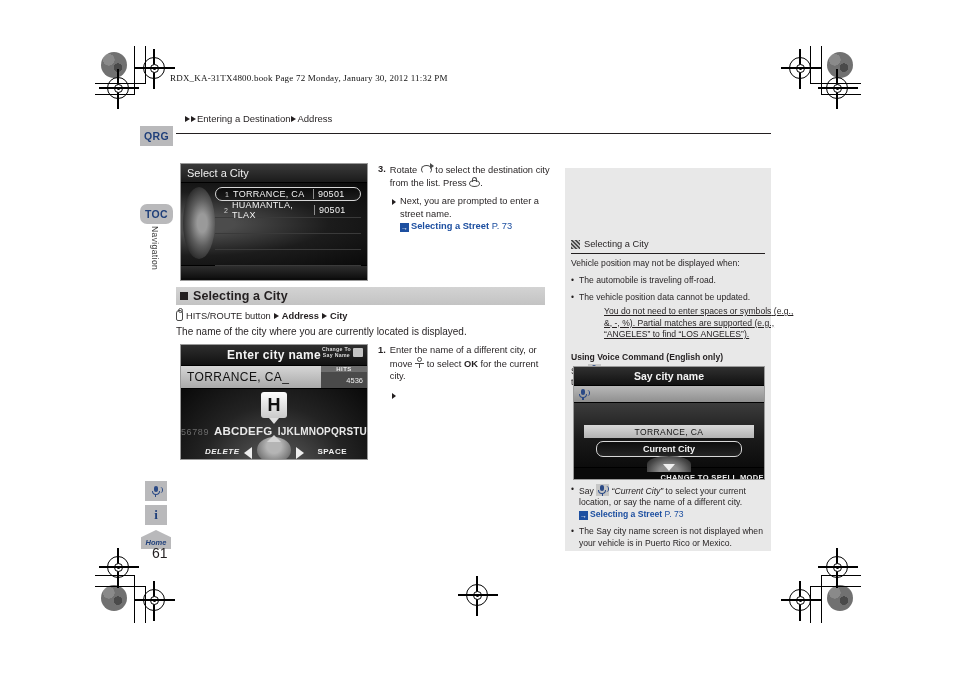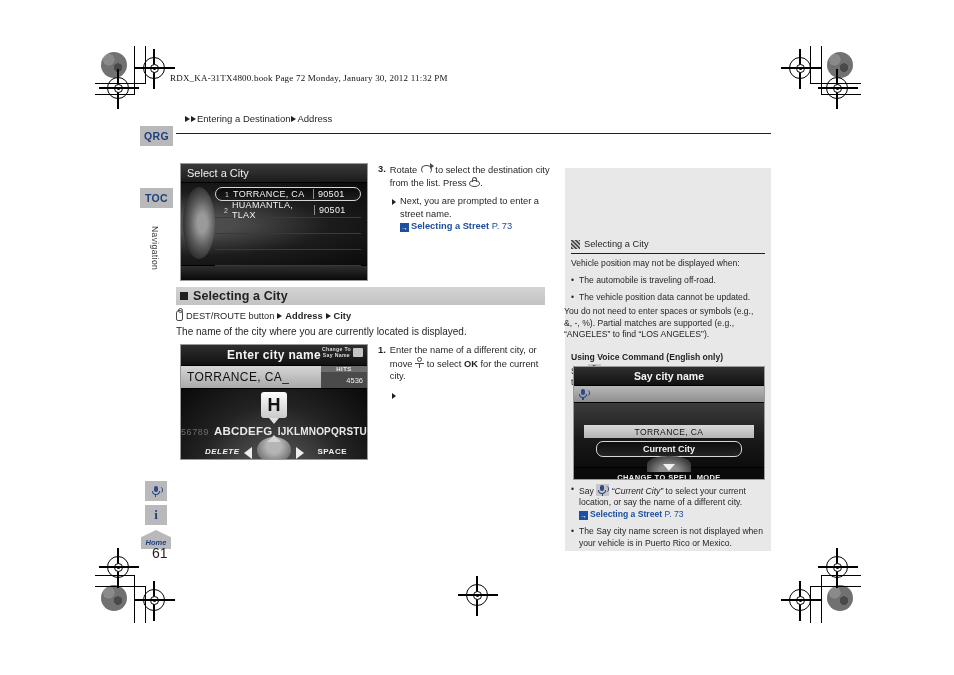--- a/index.html
+++ b/index.html
@@ -296,21 +296,21 @@
     <span class="tri"></span>
     <span>Entering a Destination</span>
     <span class="tri"></span>
     <span>Address</span>
   </div>
   <div class="hrule" style="left:176px;top:133px;width:595px;"></div>
 
   <div class="tab" style="left:140px;top:126px;">
     <span>QRG</span>
   </div>
-  <div class="tab" style="left:140px;top:188px;">
+  <div class="tab" style="left:140px;top:204px;border-radius:7px;">
     <span>TOC</span>
   </div>
   <div class="vert-label" style="left:150px;top:226px;">Navigation</div>
 
   <div class="sq-icon" style="left:145px;top:481px;">
     <span class="mic">
         <i class="m1"></i>
         <i class="m2"></i>
         <i class="m3"></i>
         <i class="wv"></i>
@@ -369,21 +369,21 @@
     </div>
   </div>
 
   <div class="sec-head" style="left:176px;top:287px;width:369px;height:18px;">
     <span class="sq"></span>
     <span class="t">Selecting a City</span>
   </div>
 
   <div class="path" style="left:176px;top:310px;">
     <span class="btnglyph"></span>
-    <span>DEST/ROUTE button</span>
+    <span>HITS/ROUTE button</span>
     <span class="tri"></span>
     <span class="bold">Address</span>
     <span class="tri"></span>
     <span class="bold">City</span>
   </div>
 
   <div class="txt" style="left:176px;top:326px;width:380px;">The name of the city where you are currently located is displayed.</div>
 
   <div class="navscreen" style="left:180px;top:344px;width:188px;height:116px;">
     <div class="ec-title">
@@ -455,21 +455,21 @@
     <div class="bul">
       <span class="d">•</span>
       <span>The automobile is traveling off-road.</span>
     </div>
     <div class="bul">
       <span class="d">•</span>
       <span>The vehicle position data cannot be updated.</span>
     </div>
   </div>
 
-  <div class="rtxt" style="left:564px;top:306px;width:196px;">
+  <div class="rtxt" style="left:604px;top:306px;width:196px;text-decoration:underline;">
     <span>You do not need to enter spaces or symbols</span>
     <span>(e.g., &amp;, -, %). Partial matches are supported</span>
     <span>(e.g., “ANGELES” to find “LOS ANGELES”).</span>
   </div>
 
   <div class="rtxt bold" style="left:571px;top:352px;width:196px;">Using Voice Command (English only)</div>
   <div class="rtxt" style="left:571px;top:364px;width:196px;">
     <span>Say</span>
     <span class="micbox">
         <span class="mic">
@@ -494,21 +494,21 @@
           <i class="wv"></i>
         </span>
     </div>
     <div class="sy-stage">
       <div class="sy-city">TORRANCE, CA</div>
       <div class="sy-btn">Current City</div>
     </div>
     <div class="sy-foot">
       <div class="sy-hump"></div>
       <div class="tri-dn"></div>
-      <div class="txt" style="position:absolute;left:0;right:0;bottom:1px;text-align:center;font-size:7.5px;color:#efefef;font-weight:bold;letter-spacing:.4px;">CHANGE TO SPELL MODE</div>
+      <div class="txt" style="position:absolute;left:0;right:0;bottom:1px;text-align:right;font-size:7.5px;color:#efefef;font-weight:bold;letter-spacing:.4px;">CHANGE TO SPELL MODE</div>
     </div>
   </div>
 
   <div class="bullets" style="left:571px;top:484px;width:198px;">
     <div class="bul">
       <span class="d">•</span>
       <span>
         <span>Say</span>
         <span class="micbox">
             <span class="mic">

